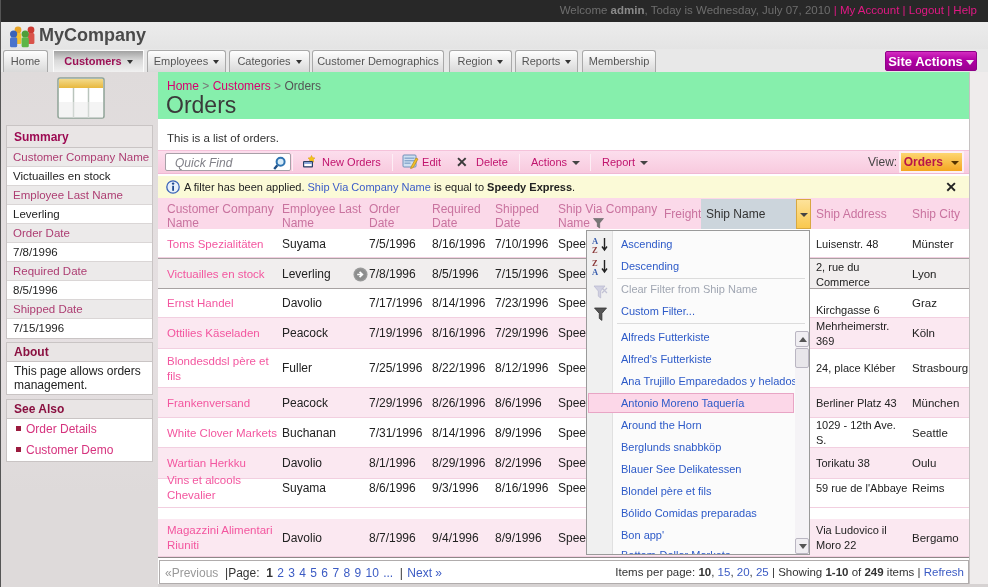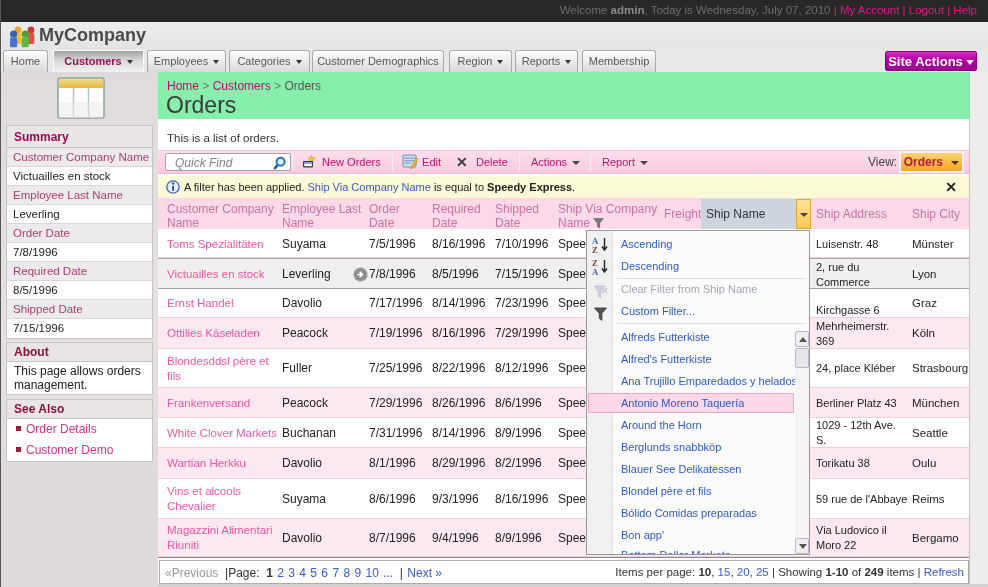--- a/index.html
+++ b/index.html
@@ -432,21 +432,21 @@
         <div class="cell " style="left:400px; top:0; width:28px; height:31px; display:flex; align-items:center; overflow:hidden; white-space:nowrap;">
           <span>Speedy Express</span>
         </div>
         <div class="cell " style="left:658px; top:0; width:94px; height:31px; display:flex; align-items:center; font-size:11px;">
           <span>Torikatu 38</span>
         </div>
         <div class="cell " style="left:754px; top:0; width:60px; height:31px; display:flex; align-items:center; font-size:11.5px;">
           <span>Oulu</span>
         </div>
       </div>
-      <div class="row " style="top:249px;height:40px;">
+      <div class="row " style="top:238px;height:40px;">
         <div class="cell link" style="left:9px; top:0; width:112px; height:40px; display:flex; align-items:center; font-size:11.5px;">
           <span>Vins et alcools<br>Chevalier</span>
         </div>
         <div class="cell " style="left:124px; top:0; width:80px; height:40px; display:flex; align-items:center; ">
           <span>Suyama</span>
         </div>
         <div class="cell " style="left:211px; top:0; width:60px; height:40px; display:flex; align-items:center; ">
           <span>8/6/1996</span>
         </div>
         <div class="cell " style="left:274px; top:0; width:60px; height:40px; display:flex; align-items:center; ">

